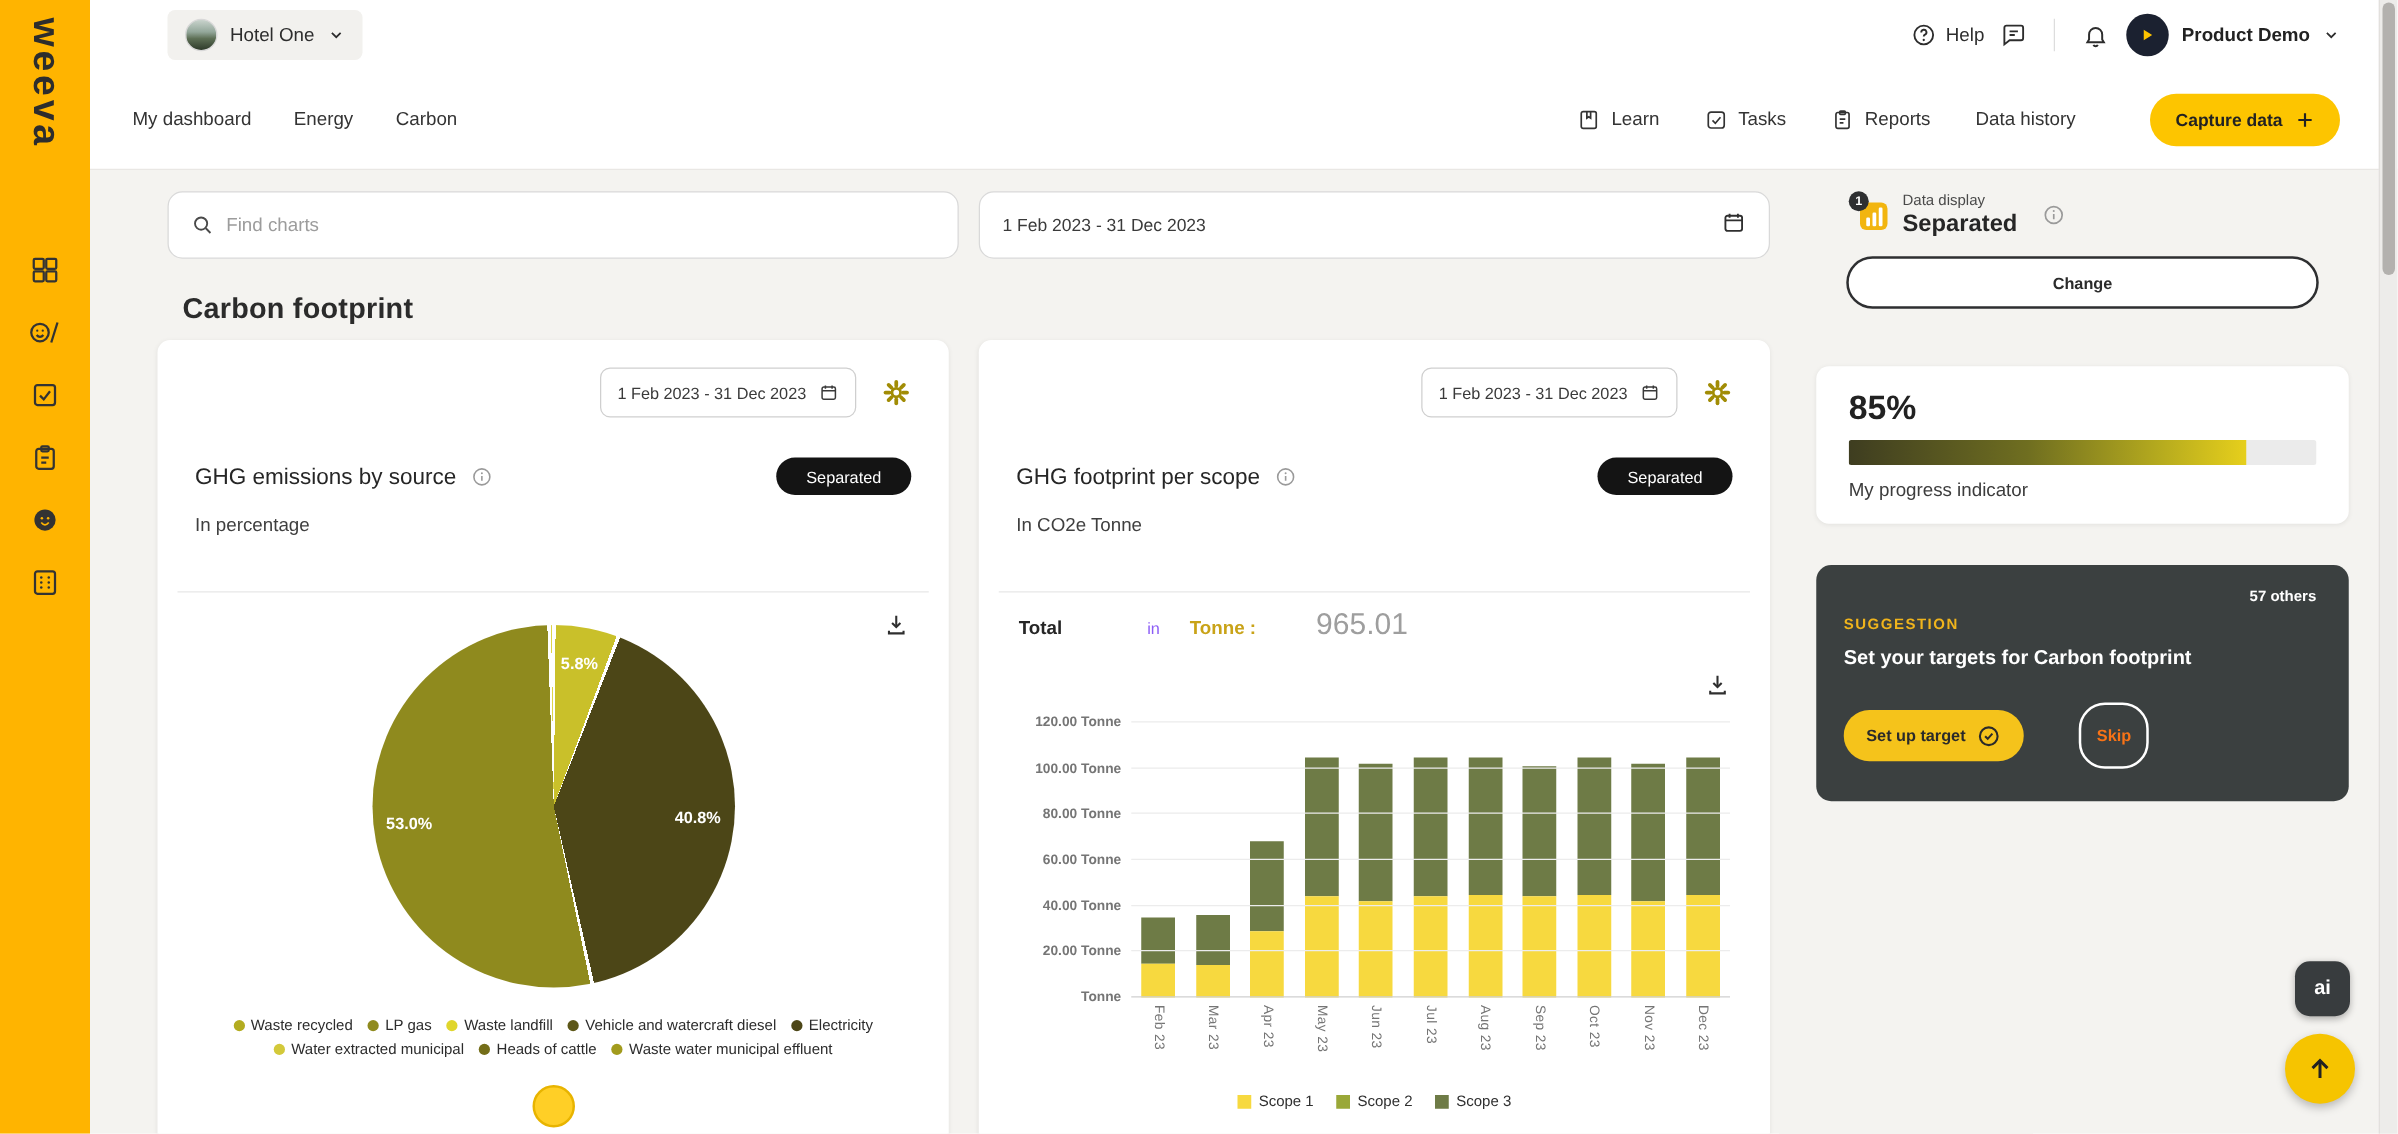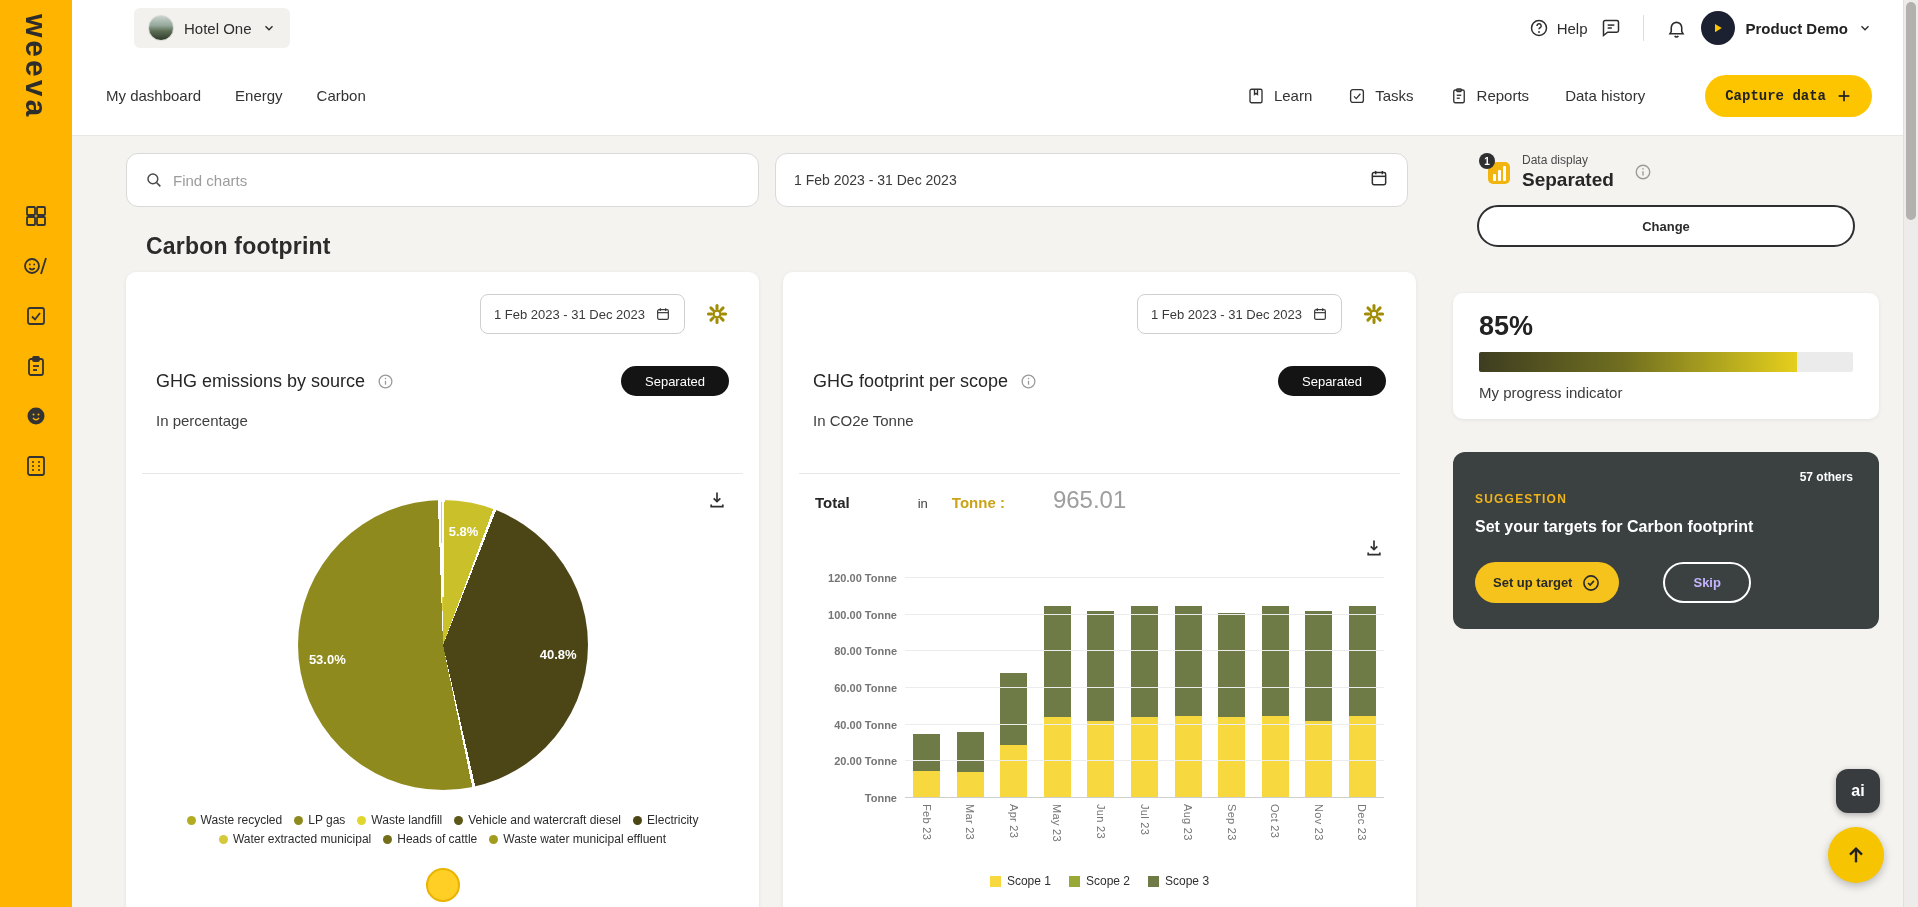--- a/index.html
+++ b/index.html
@@ -26,26 +26,26 @@
   .account { display: flex; align-items: center; gap: 10px; cursor: pointer; }
   .account-avatar { width: 34px; height: 34px; border-radius: 50%; background: #1b2130; display: flex; align-items: center; justify-content: center; }
   .account-name { font-size: 15px; font-weight: 700; color: #222; }
 
   
   .navbar { height: 80px; background: #fff; border-bottom: 1px solid #e9e7e4; display: flex; align-items: center; padding: 0 46px 0 34px; }
   .tabs { display: flex; gap: 34px; }
   .tab { font-size: 15px; color: #333; text-decoration: none; cursor: pointer; }
   .nav-links { margin-left: auto; display: flex; align-items: center; gap: 36px; }
   .nav-link { display: flex; align-items: center; gap: 9px; font-size: 15px; color: #333; cursor: pointer; }
-  .capture-btn { margin-left: 24px; height: 42px; background: #fdc500; border: none; border-radius: 22px; padding: 0 20px; display: flex; align-items: center; gap: 10px; font-size: 14px; font-weight: 700; color: #222; cursor: pointer; font-family: Liberation Mono, monospace; }
+  .capture-btn { margin-left: 24px; height: 42px; background: #fdc500; border: none; border-radius: 22px; padding: 0 20px; display: flex; align-items: center; gap: 10px; font-size: 14px; font-weight: 700; color: #222; cursor: pointer; font-family: Liberation Sans, sans-serif; }
 
   
   .content { flex: 1; background: #f4f3f0; padding: 17px 0 0 54px; display: flex; gap: 37px; overflow: hidden; }
   .col-main { width: 1290px; flex: 0 0 1290px; }
-  .toolbar { display: flex; gap: 16px; }
+  .toolbar { display: flex; gap: 16px; justify-content: flex-end; }
   .search-box, .date-box { width: 633px; height: 54px; background: #fff; border: 1px solid #d9d9d9; border-radius: 12px; display: flex; align-items: center; padding: 0 18px; gap: 10px; }
   .search-box input { border: none; outline: none; background: transparent; flex: 1; font-size: 15px; font-family: inherit; color: #333; }
   .search-box input::placeholder { color: #9c9c9c; }
   .date-box { cursor: pointer; }
   .date-box .date-text { font-size: 14px; color: #3a3a3a; }
   .date-box .cal { margin-left: auto; color: #2f2f2f; }
   .page-title { font-size: 23px; font-weight: 600; color: #2b2b2b; margin: 26px 0 0 20px; letter-spacing: .2px; }
 
   .cards { display: flex; gap: 24px; margin-top: 12px; }
   .card { width: 633px; height: 900px; background: #fff; border-radius: 10px; box-shadow: 0 1px 4px rgba(0,0,0,.07); padding: 22px 30px 0 30px; position: relative; }
@@ -66,21 +66,21 @@
   .pie-label { position: absolute; transform: translate(-50%,-50%); color: #fff; font-size: 13px; font-weight: 700; white-space: nowrap; }
   .pie-legend { margin-top: 23px; display: flex; flex-wrap: wrap; justify-content: center; column-gap: 12px; row-gap: 5px; font-size: 12px; color: #2c2c2c; padding: 0 4px; }
   .legend-item { display: inline-flex; align-items: center; cursor: pointer; }
   .legend-item .dot { width: 9px; height: 9px; border-radius: 50%; margin-right: 5px; flex: 0 0 9px; }
   .legend-item .sq { width: 11px; height: 11px; margin-right: 6px; flex: 0 0 11px; }
   .feedback-peek { width: 34px; height: 34px; border-radius: 50%; background: #ffcf26; border: 2px solid #e8b400; margin: 22px auto 0 auto; }
 
   
   .total-row { margin-top: 12px; display: flex; align-items: baseline; gap: 24px; padding-left: 2px; }
   .total-label { font-size: 15px; font-weight: 700; color: #262626; }
-  .total-in { font-size: 13px; color: #404040; padding-left: 44px; }
+  .total-in { font-size: 13px; color: #8b5cf6; padding-left: 44px; }
   .total-unit { font-size: 15px; font-weight: 700; color: #c9a318; }
   .total-value { font-size: 24px; color: #9e9e9e; margin-left: 24px; }
   .chart-area { position: relative; height: 220px; margin-top: 20px; }
   .y-axis { position: absolute; left: 0; top: 0; bottom: 0; width: 84px; }
   .y-tick { position: absolute; right: 0; font-size: 11px; color: #757575; white-space: nowrap; font-weight: bold; }
   .plot-area { position: absolute; left: 92px; right: 2px; top: 0; bottom: 0; }
   .gridline { position: absolute; left: 0; right: 0; height: 1px; background: #ececec; }
   .gridline.base { background: #cfcfcf; }
   .bars { position: absolute; left: 0; right: 0; top: 0; bottom: 0; display: flex; }
   .bar-slot { flex: 1; display: flex; align-items: flex-end; justify-content: center; }
@@ -109,21 +109,21 @@
   .progress-track { margin-top: 10px; height: 20px; background: #ebebeb; border-radius: 2px; overflow: hidden; }
   .progress-fill { height: 100%; background: linear-gradient(90deg, #3e3d20 0%, #6f6e20 45%, #b5aa1e 78%, #e6cf1c 100%); }
   .progress-caption { margin-top: 12px; font-size: 15px; color: #3c3c3c; }
 
   .suggestion-card { margin-top: 33px; background: #3b4040; border-radius: 12px; padding: 18px 26px 26px 22px; color: #fff; }
   .sg-others { text-align: right; font-size: 12px; font-weight: 700; }
   .sg-tag { margin-top: 8px; color: #f0b41c; font-size: 12px; font-weight: 700; letter-spacing: 1.2px; }
   .sg-title { margin-top: 12px; font-size: 16px; font-weight: 700; }
   .sg-buttons { margin-top: 26px; display: flex; align-items: center; gap: 44px; }
   .sg-primary { background: #f5c31b; border: none; border-radius: 21px; height: 41px; padding: 12px 18px; display: flex; align-items: center; gap: 9px; font-size: 13px; font-weight: 700; color: #2a2a2a; cursor: pointer; font-family: inherit; }
-  .sg-skip { background: transparent; border: 2px solid #fff; border-radius: 21px; height: 41px; padding: 0 28px; font-size: 13px; font-weight: 700; color: #c4b5fd; cursor: pointer; font-family: inherit; }
+  .sg-skip { background: transparent; border: 2px solid #fff; border-radius: 21px; height: 53px; padding: 0 12px; font-size: 13px; font-weight: 700; color: #f97316; cursor: pointer; font-family: inherit; }
 
   
   .ai-btn { position: absolute; right: 38px; bottom: 94px; width: 44px; height: 44px; background: #383c3e; border: none; border-radius: 12px; color: #fff; font-size: 16px; font-weight: 700; cursor: pointer; box-shadow: 0 2px 6px rgba(0,0,0,.3); font-family: inherit; z-index: 6; }
   .up-btn { position: absolute; right: 34px; bottom: 24px; width: 56px; height: 56px; background: #f6c400; border: none; border-radius: 50%; display: flex; align-items: center; justify-content: center; cursor: pointer; box-shadow: 0 3px 8px rgba(0,0,0,.25); color: #222; z-index: 6; }
   .scrollbar { position: absolute; top: 0; right: 0; width: 15px; height: 100%; background: #edecea; border-left: 1px solid #e2e0dd; z-index: 5; }
   .scroll-thumb { position: absolute; top: 2px; left: 2px; width: 10px; height: 218px; background: #b3b1ae; border-radius: 5px; cursor: pointer; }
 </style>
 </head>
 <body>
 

